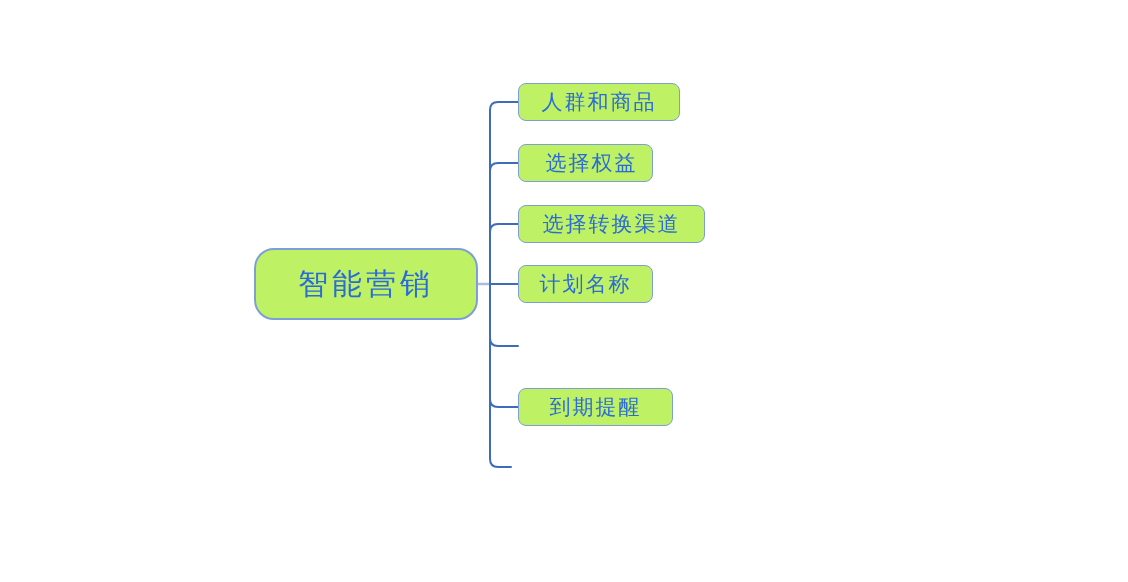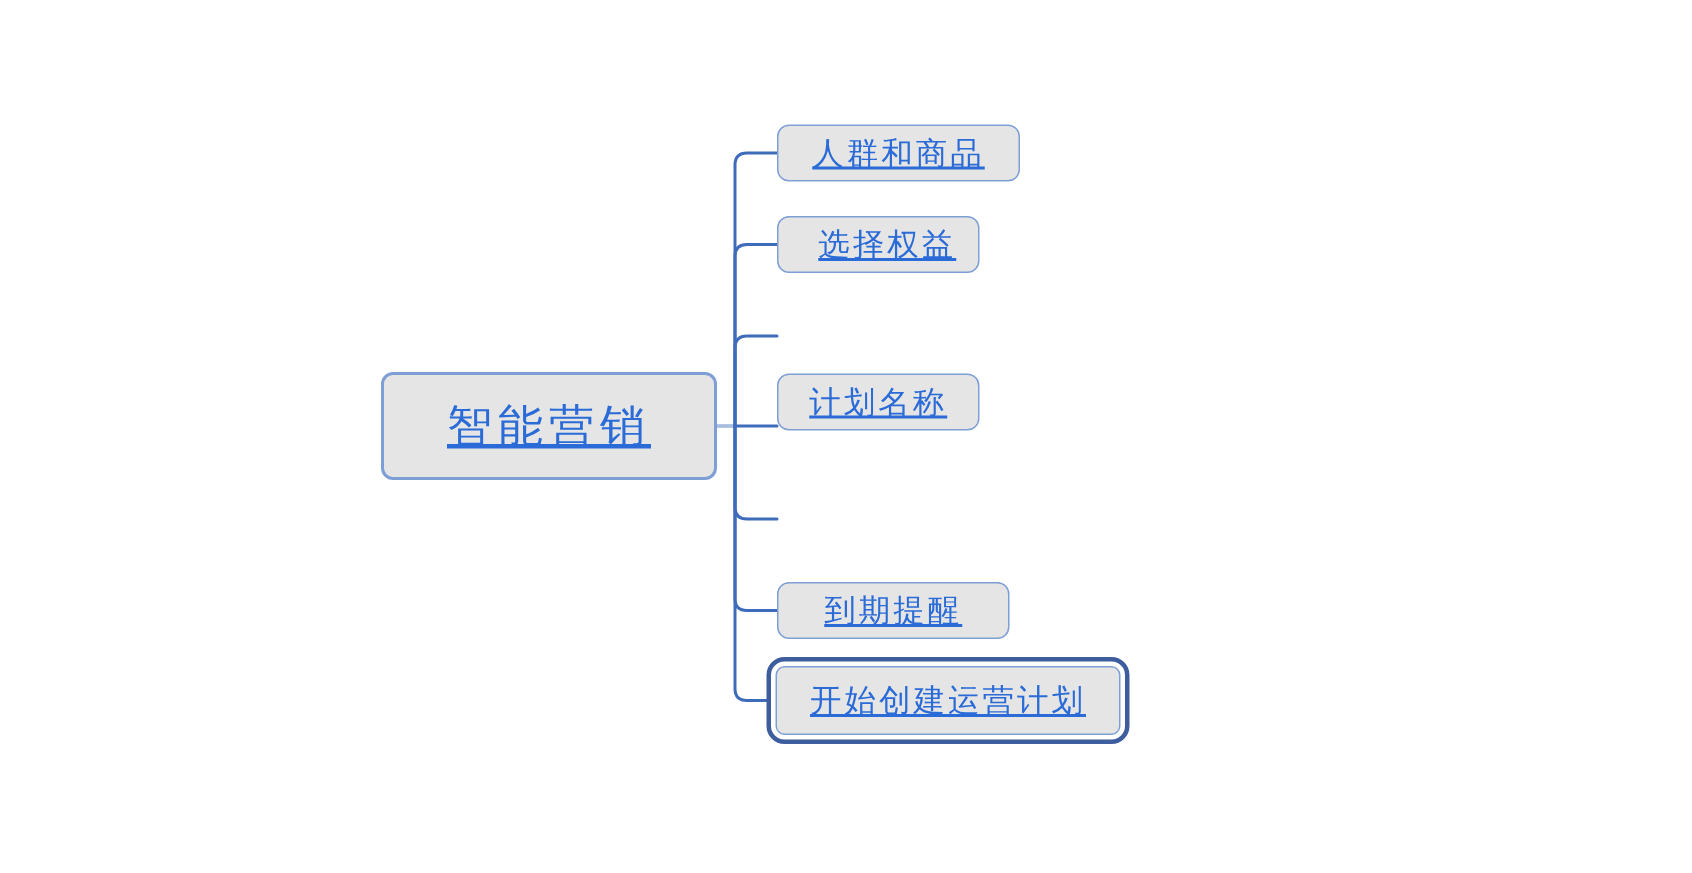--- a/index.html
+++ b/index.html
@@ -22,47 +22,46 @@
     width: 1128px;
     height: 582px;
     pointer-events: none;
   }
   .node {
     position: absolute;
     display: flex;
     align-items: center;
     justify-content: center;
     box-sizing: border-box;
-    background: #e5e5e5;
+    background: #bef264;
     border: 1.5px solid #7e9fd6;
     border-radius: 8px;
     color: #2a6bd8;
     white-space: nowrap;
     cursor: pointer;
-    text-decoration: underline;
   }
   .node-root {
     left: 254px;
     top: 248px;
     width: 224px;
     height: 72px;
     border-width: 2px;
-    border-radius: 8px;
+    border-radius: 20px;
     font-size: 30px;
     letter-spacing: 4px;
   }
   .node-child {
     height: 38px;
     font-size: 21px;
     letter-spacing: 2px;
   }
   .node-c1 { left: 518px; top:  83px; width: 162px; }
   .node-c2 { left: 518px; top: 144px; width: 135px; padding-left: 12px; }
   .node-c3 { left: 518px; top: 205px; width: 187px; }
-  .node-c4 { left: 518px; top: 249px; width: 135px; }
+  .node-c4 { left: 518px; top: 265px; width: 135px; }
   .node-c5 { left: 518px; top: 327px; width: 135px; }
   .node-c6 { left: 518px; top: 388px; width: 155px; }
   .node-c7 {
     left: 517px;
     top: 444px;
     width: 230px;
     height: 46px;
     font-size: 21px;
     letter-spacing: 2px;
   }
@@ -89,21 +88,21 @@
       <path d="M 490 284 L 490 459 Q 490 467 498 467 L 511 467"></path>
     </g>
   </svg>
 
   <div class="node node-root">智能营销</div>
 
   <div class="node node-child node-c1">人群和商品</div>
 
   <div class="node node-child node-c2">选择权益</div>
 
+  <div class="node node-child node-c3">选择转换渠道</div>
 
   <div class="node node-child node-c4">计划名称</div>
 
 
   <div class="node node-child node-c6">到期提醒</div>
 
-  <div class="node node-c7 node-selected">开始创建运营计划</div>
 
 </div>
 
 </body></html>

